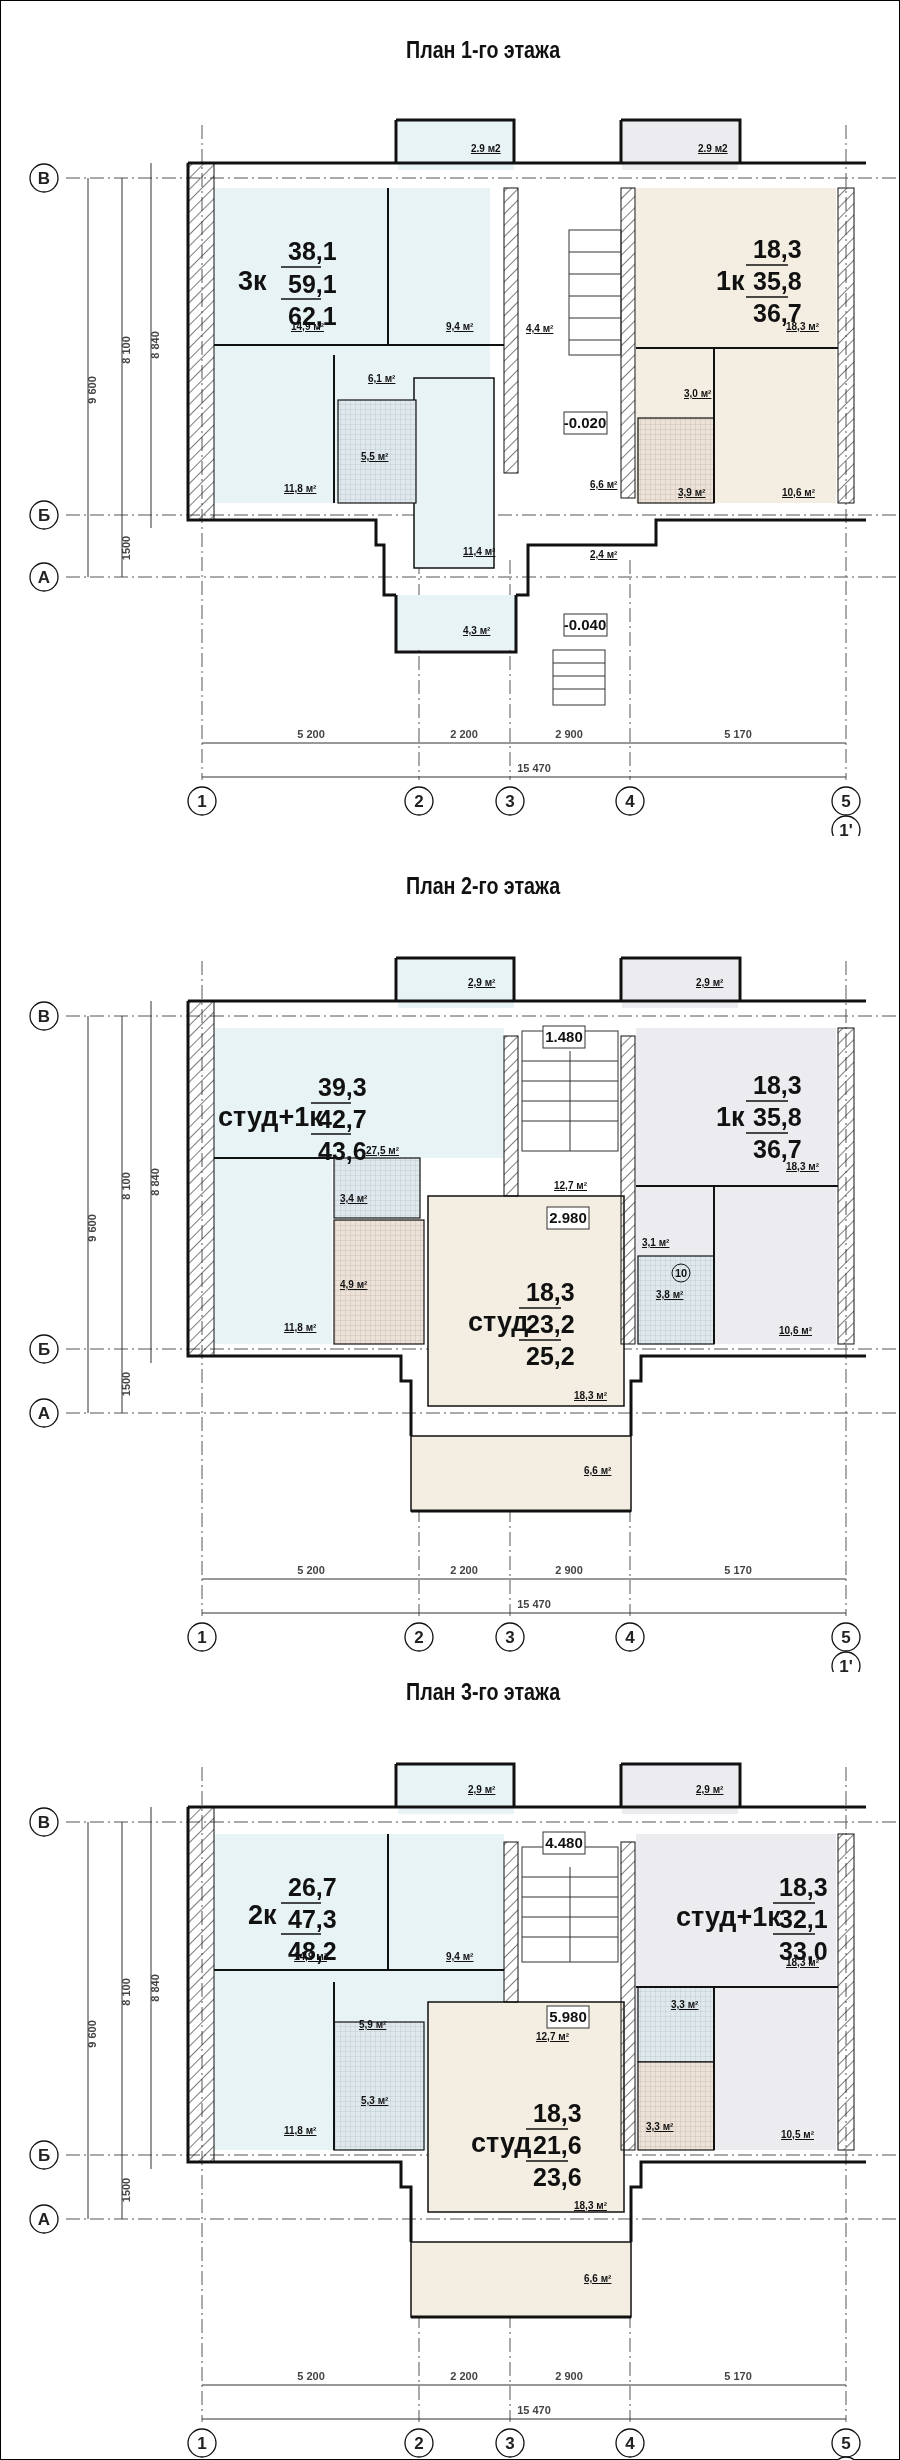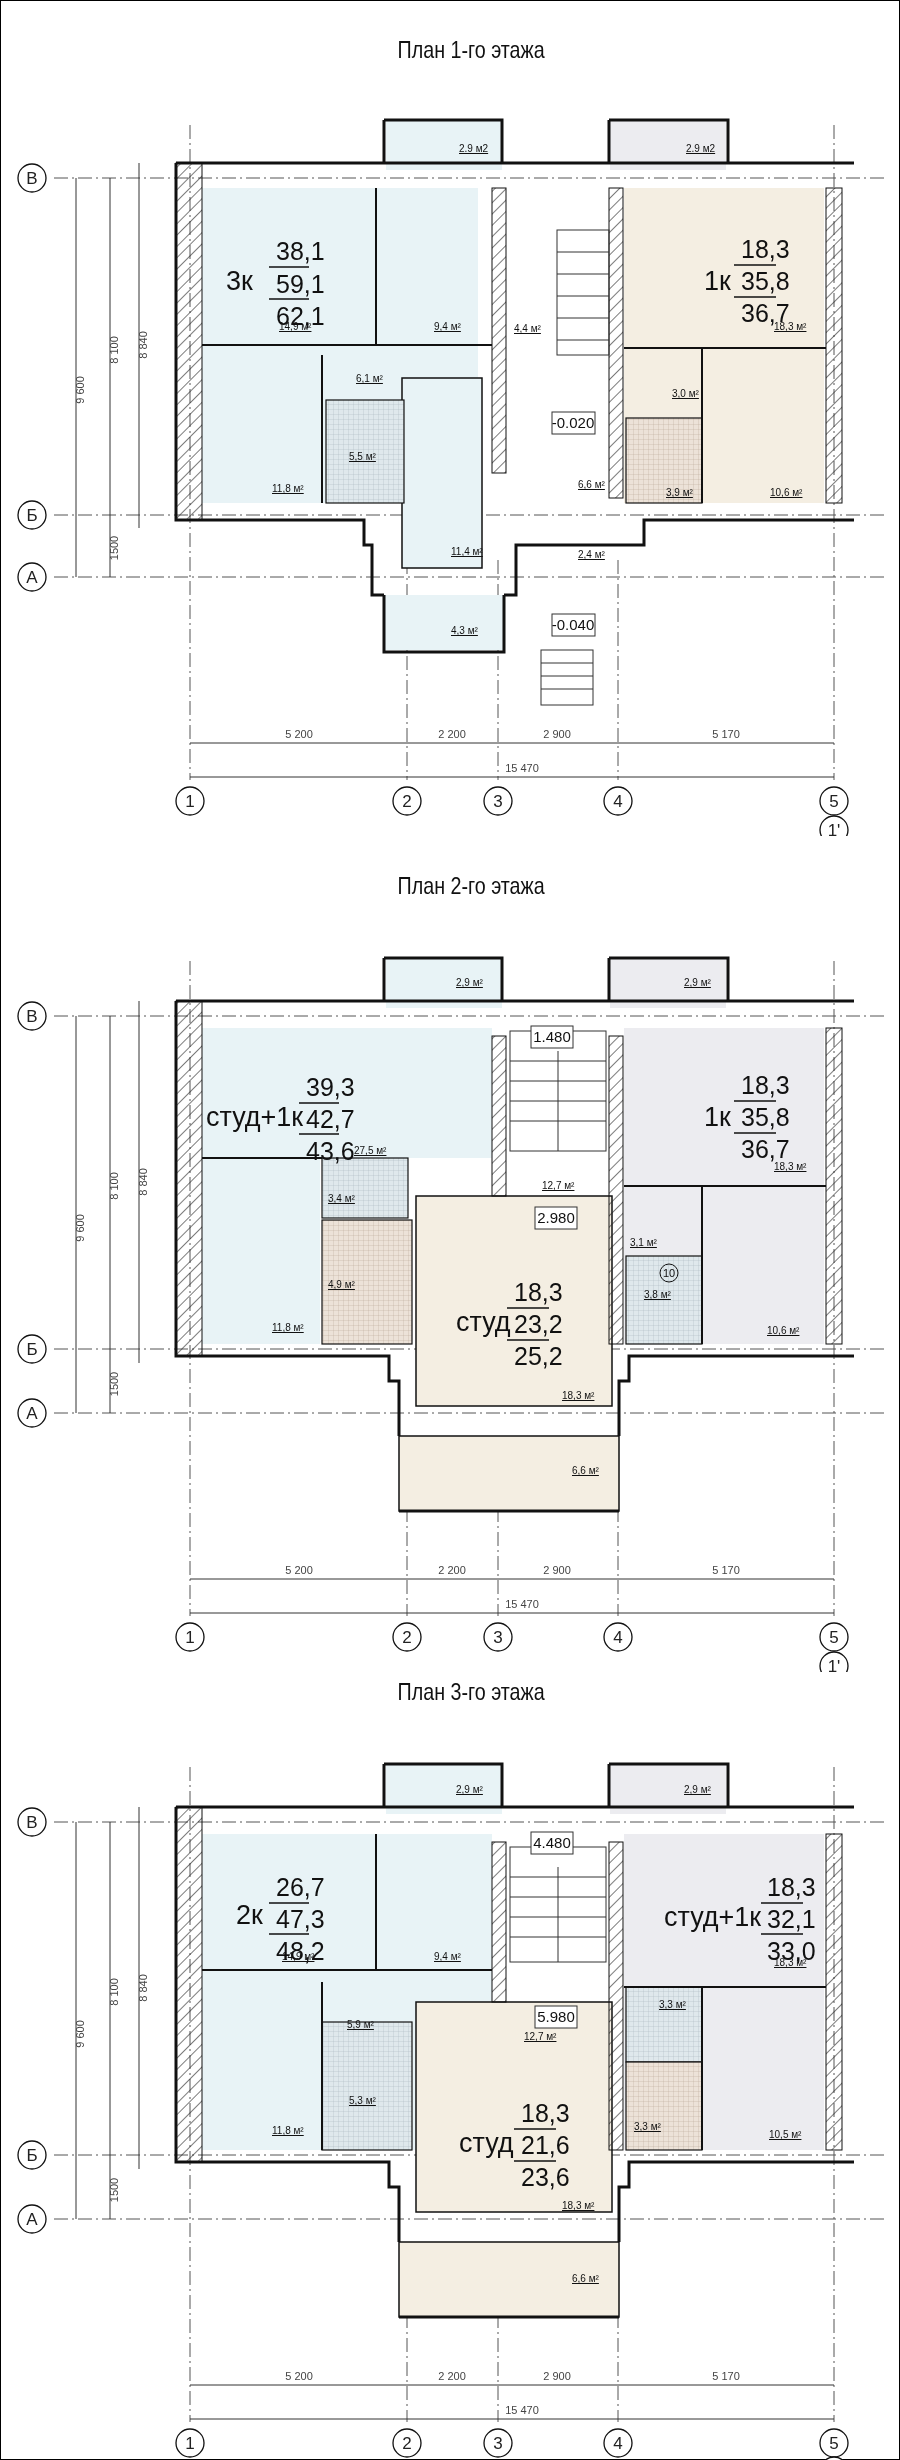--- a/index.html
+++ b/index.html
@@ -1,18 +1,18 @@
 <!DOCTYPE html>
 <html><head>
 <meta charset="utf-8">
 <style>
   html,body{margin:0;padding:0;background:#fff;}
   body{width:900px;height:2460px;position:relative;overflow:hidden;font-family:"Liberation Sans",sans-serif;}
   .frame{position:absolute;left:0;top:0;width:898px;height:2458px;border:1px solid #000;}
-  .plan{position:absolute;left:4px;width:848px;height:836px;}
+  .plan{position:absolute;left:16px;width:848px;height:836px;font-weight:bold;}
   .plan-title{position:absolute;left:0;width:900px;text-align:center;font-family:"Liberation Sans",sans-serif;font-size:24px;color:#111;transform:scaleX(0.82);transform-origin:545px 0;}
   svg{position:absolute;left:0;top:0;}
   .t{font-family:"Liberation Sans",sans-serif;fill:#111;}
   .apt-type{font-size:27px;}
   .apt-num{font-size:25px;}
   .room{font-size:10px;text-decoration:underline;}
   .dim{font-size:11px;fill:#444;}
   .axis-lbl{font-size:17px;fill:#222;}
   .mark{font-size:15px;}
 </style>

